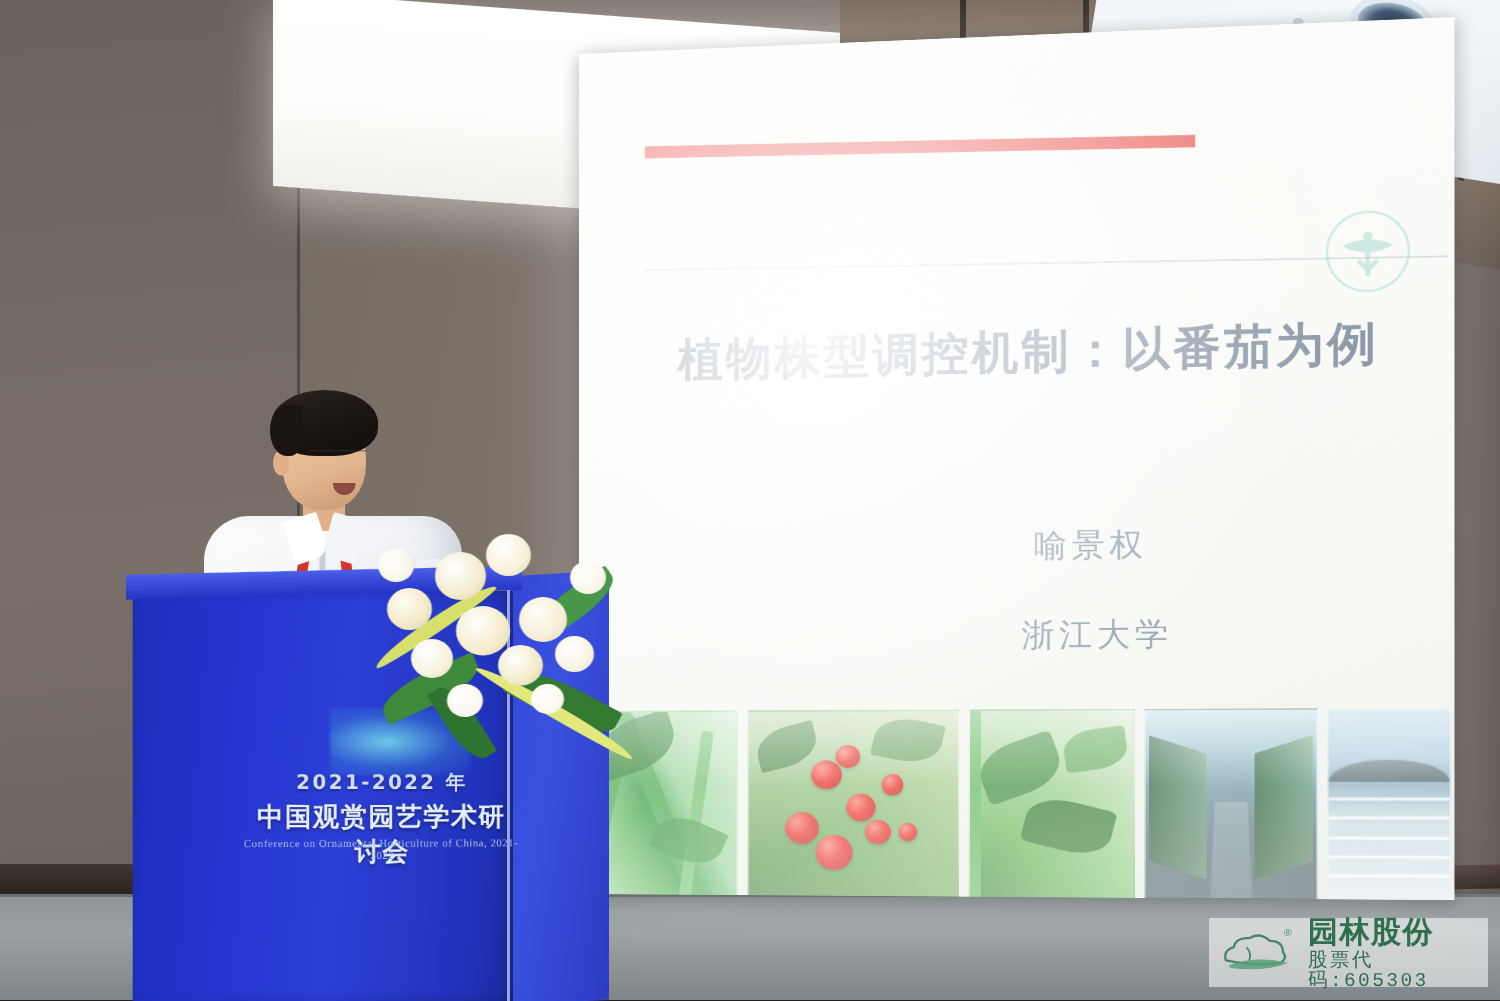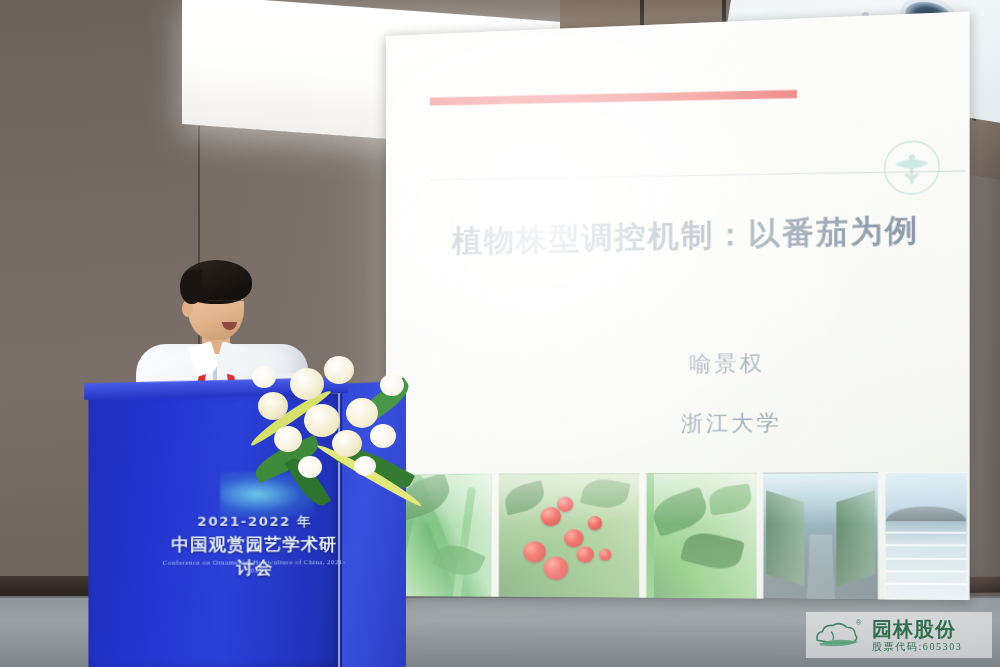--- a/index.html
+++ b/index.html
@@ -257,22 +257,22 @@
   
   #watermark{
     position:absolute; left:806px; top:612px; width:186px; height:46px;
     background:rgba(255,255,255,.55);
     display:flex; align-items:center; gap:8px; padding:2px 6px;
   }
   .wm-logo{ flex:0 0 52px; height:36px; position:relative; opacity:.9; }
   .wm-text{ display:flex; flex-direction:column; line-height:1; }
   .wm-cn{ font-size:20px; font-weight:700; color:#2f6f4e; letter-spacing:1px;
     font-family:"DejaVu Sans","Liberation Sans",sans-serif; }
-  .wm-code{ font-size:10px; color:#2f6f4e; letter-spacing:1.6px; margin-top:3px;
-    font-family:Liberation Serif, serif; }
+  .wm-code{ font-size:13px; color:#2f6f4e; letter-spacing:1.6px; margin-top:3px;
+    font-family:Liberation Mono, monospace; }
   .wm-reg{ position:absolute; left:44px; top:2px; font-size:7px; color:#3a7a58; }
 </style>
 </head>
 <body>
 
 <div id="scene">
 
   <div class="wall-main"></div>
   <div class="wall-left-panel"></div>
   <div class="wall-left-seam"></div>

